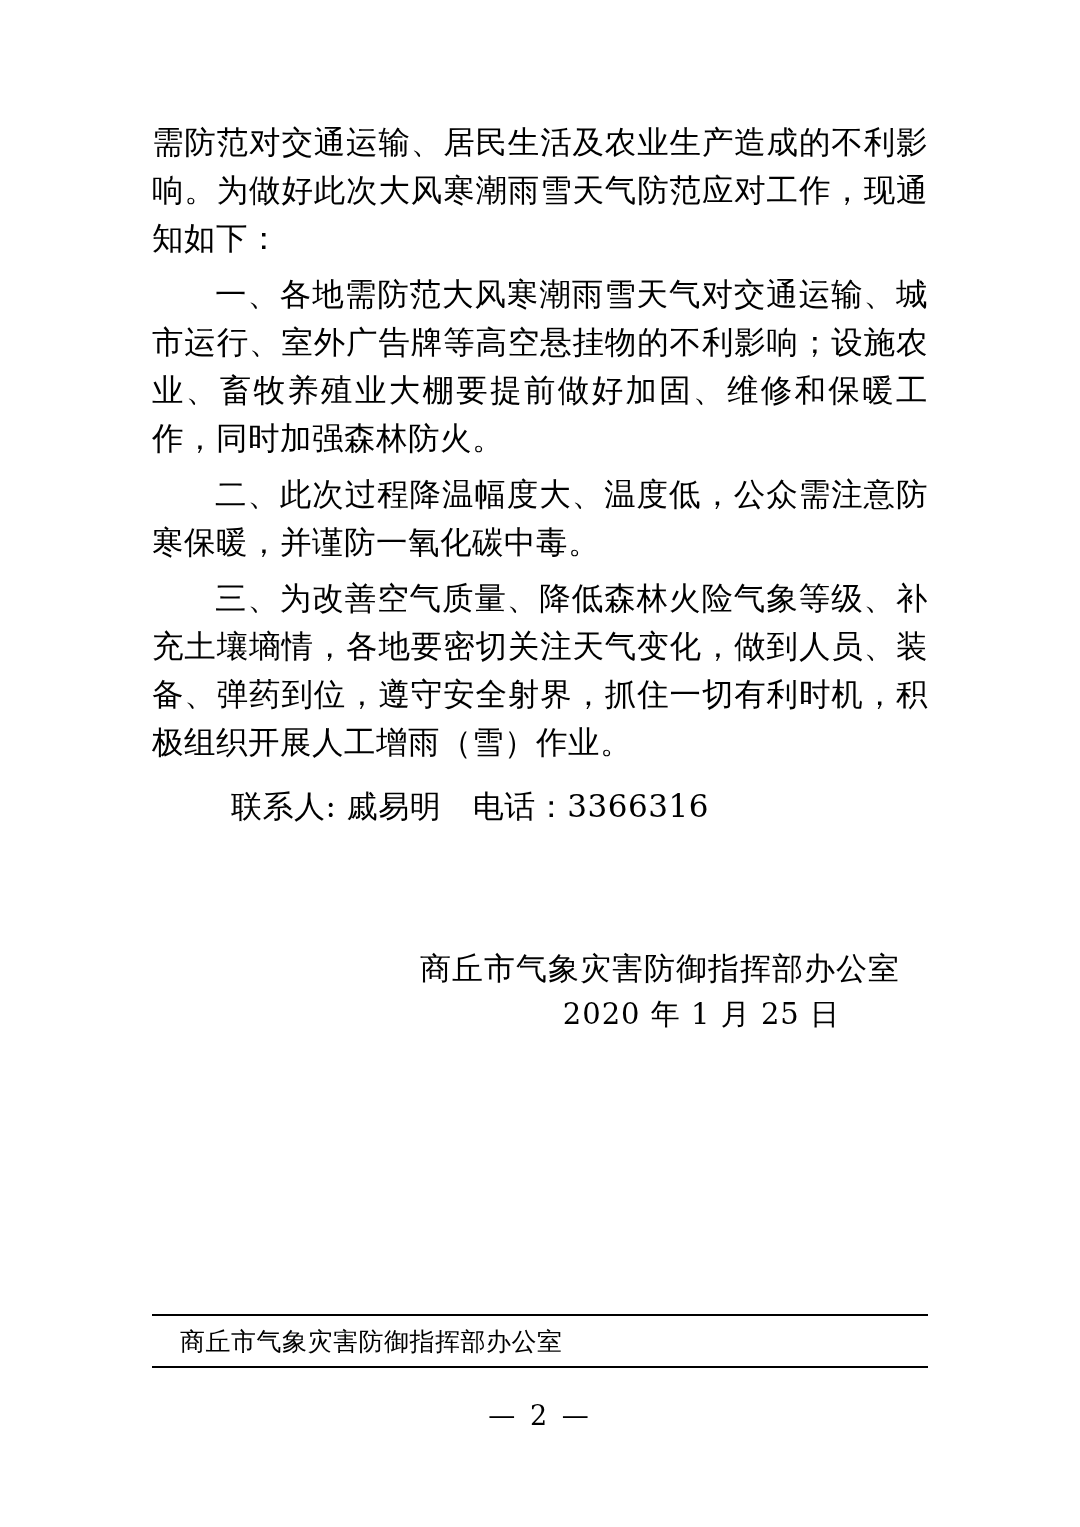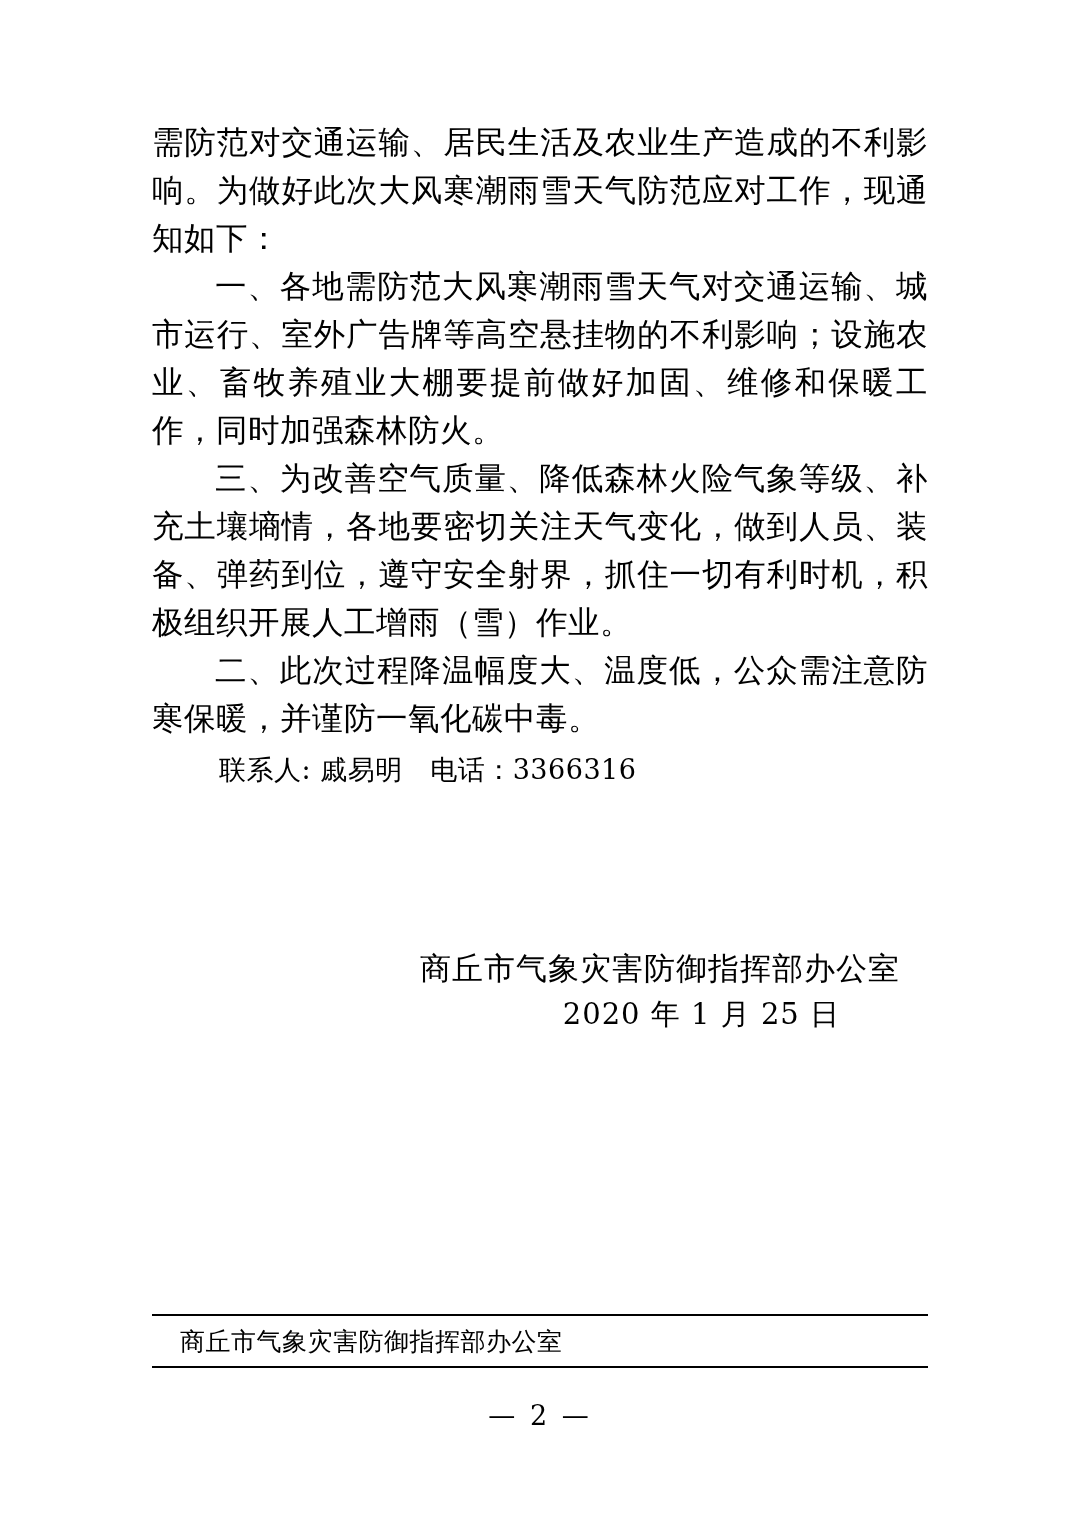--- a/index.html
+++ b/index.html
@@ -32,25 +32,26 @@
     font-size: 31.5px;
     line-height: 48px;
     letter-spacing: 0.5px;
     text-align: justify;
     text-justify: inter-ideograph;
     margin: 0;
     text-indent: 0;
   }
   .para.indent {
     text-indent: 63px;
+    margin-top: 8px;
   }
   .contact {
-    font-size: 27px;
+    font-size: 31px;
     line-height: 48px;
-    margin: 4px;
+    margin: 16px;
     text-indent: 63px;
     letter-spacing: 0.5px;
   }
   .signature-block {
     position: absolute;
     left: 152px;
     top: 945px;
     width: 776px;
     text-align: right;
   }
@@ -106,22 +107,22 @@
   }
 </style>
 </head>
 <body>
 
 <div class="page">
 
   <div class="body-area">
     <p class="para">需防范对交通运输、居民生活及农业生产造成的不利影响。为做好此次大风寒潮雨雪天气防范应对工作，现通知如下：</p>
     <p class="para indent">一、各地需防范大风寒潮雨雪天气对交通运输、城市运行、室外广告牌等高空悬挂物的不利影响；设施农业、畜牧养殖业大棚要提前做好加固、维修和保暖工作，同时加强森林防火。</p>
+    <p class="para indent">二、此次过程降温幅度大、温度低，公众需注意防寒保暖，并谨防一氧化碳中毒。</p>
     <p class="para indent">三、为改善空气质量、降低森林火险气象等级、补充土壤墒情，各地要密切关注天气变化，做到人员、装备、弹药到位，遵守安全射界，抓住一切有利时机，积极组织开展人工增雨（雪）作业。</p>
-    <p class="para indent">二、此次过程降温幅度大、温度低，公众需注意防寒保暖，并谨防一氧化碳中毒。</p>
     <p class="contact">联系人: 戚易明　电话：3366316</p>
   </div>
 
   <div class="signature-block">
     <div class="sig-org">商丘市气象灾害防御指挥部办公室</div>
     <div class="sig-date">2020 年 1 月 25 日</div>
   </div>
 
   <div class="footer-rule"></div>
   <div class="footer-row">

